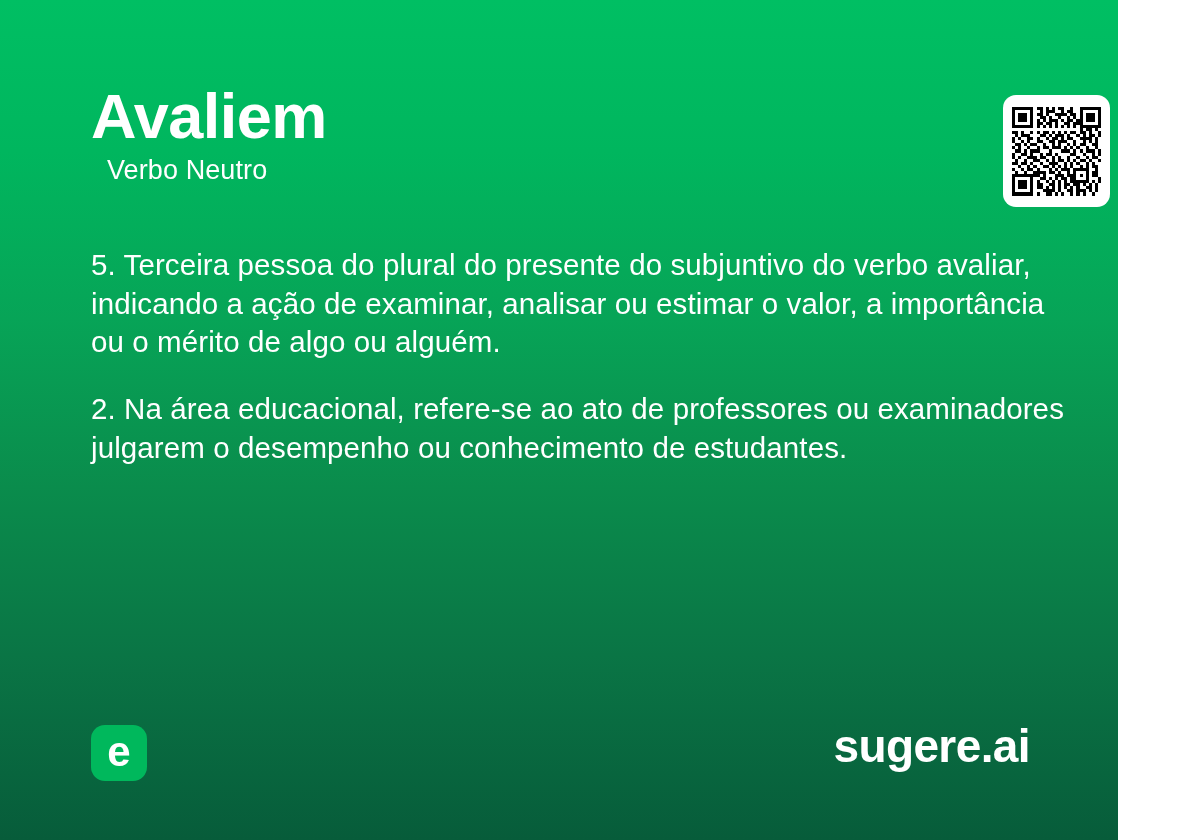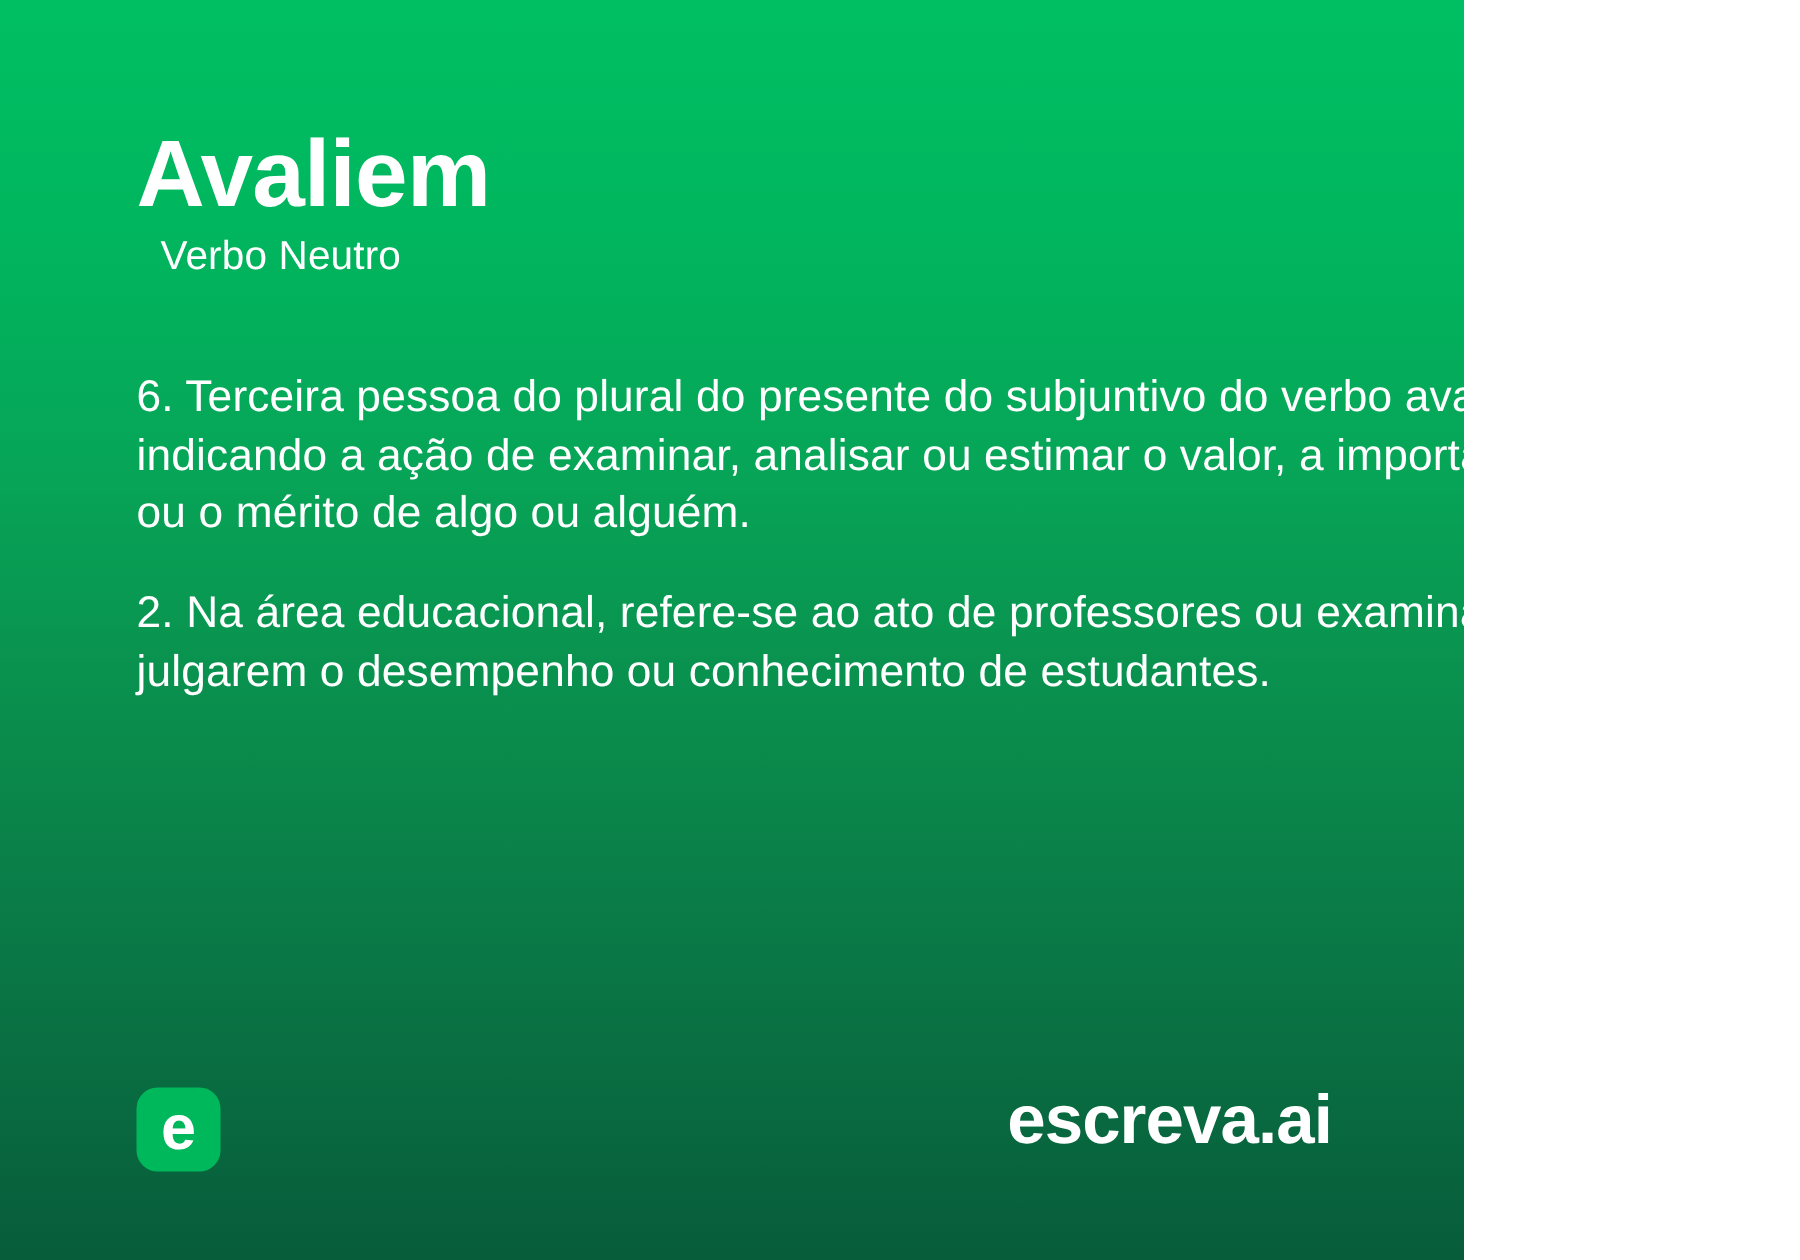--- a/index.html
+++ b/index.html
@@ -8,21 +8,21 @@
   }
   body {
     width: 1200px;
     height: 840px;
     overflow: hidden;
     font-family: "Liberation Sans", sans-serif;
   }
 
   .card {
     position: relative;
-    width: 976px;
+    width: 1118px;
     height: 840px;
     box-sizing: border-box;
     background: linear-gradient(180deg,
         #00bf63 0%,
         #00b65e 18%,
         #07a457 38%,
         #0a8c4c 58%,
         #0a7545 78%,
         #075c3a 100%);
     overflow: hidden;
@@ -394,23 +394,23 @@
           <rect x="16" y="28" width="1" height="1"></rect>
         <rect x="19" y="28" width="1" height="1"></rect>
           <rect x="21" y="28" width="1" height="1"></rect>
         <rect x="23" y="28" width="1" height="1"></rect>
           <rect x="26" y="28" width="1" height="1"></rect>
       </g>
     </svg>
   </div>
 
   <div class="definitions">
-    <p class="definition">6. Terceira pessoa do plural do presente do subjuntivo do verbo avaliar, indicando a ação de examinar, analisar ou estimar o valor, a importância ou o mérito de algo ou alguém.</p>
+    <p class="definition">5. Terceira pessoa do plural do presente do subjuntivo do verbo avaliar, indicando a ação de examinar, analisar ou estimar o valor, a importância ou o mérito de algo ou alguém.</p>
     <p class="definition">2. Na área educacional, refere-se ao ato de professores ou examinadores julgarem o desempenho ou conhecimento de estudantes.</p>
   </div>
 
   <div class="footer-logo">
     <span class="footer-logo-letter">e</span>
   </div>
 
-  <div class="brand">escreva.ai</div>
+  <div class="brand">sugere.ai</div>
 
 </div>
 
 </body></html>

